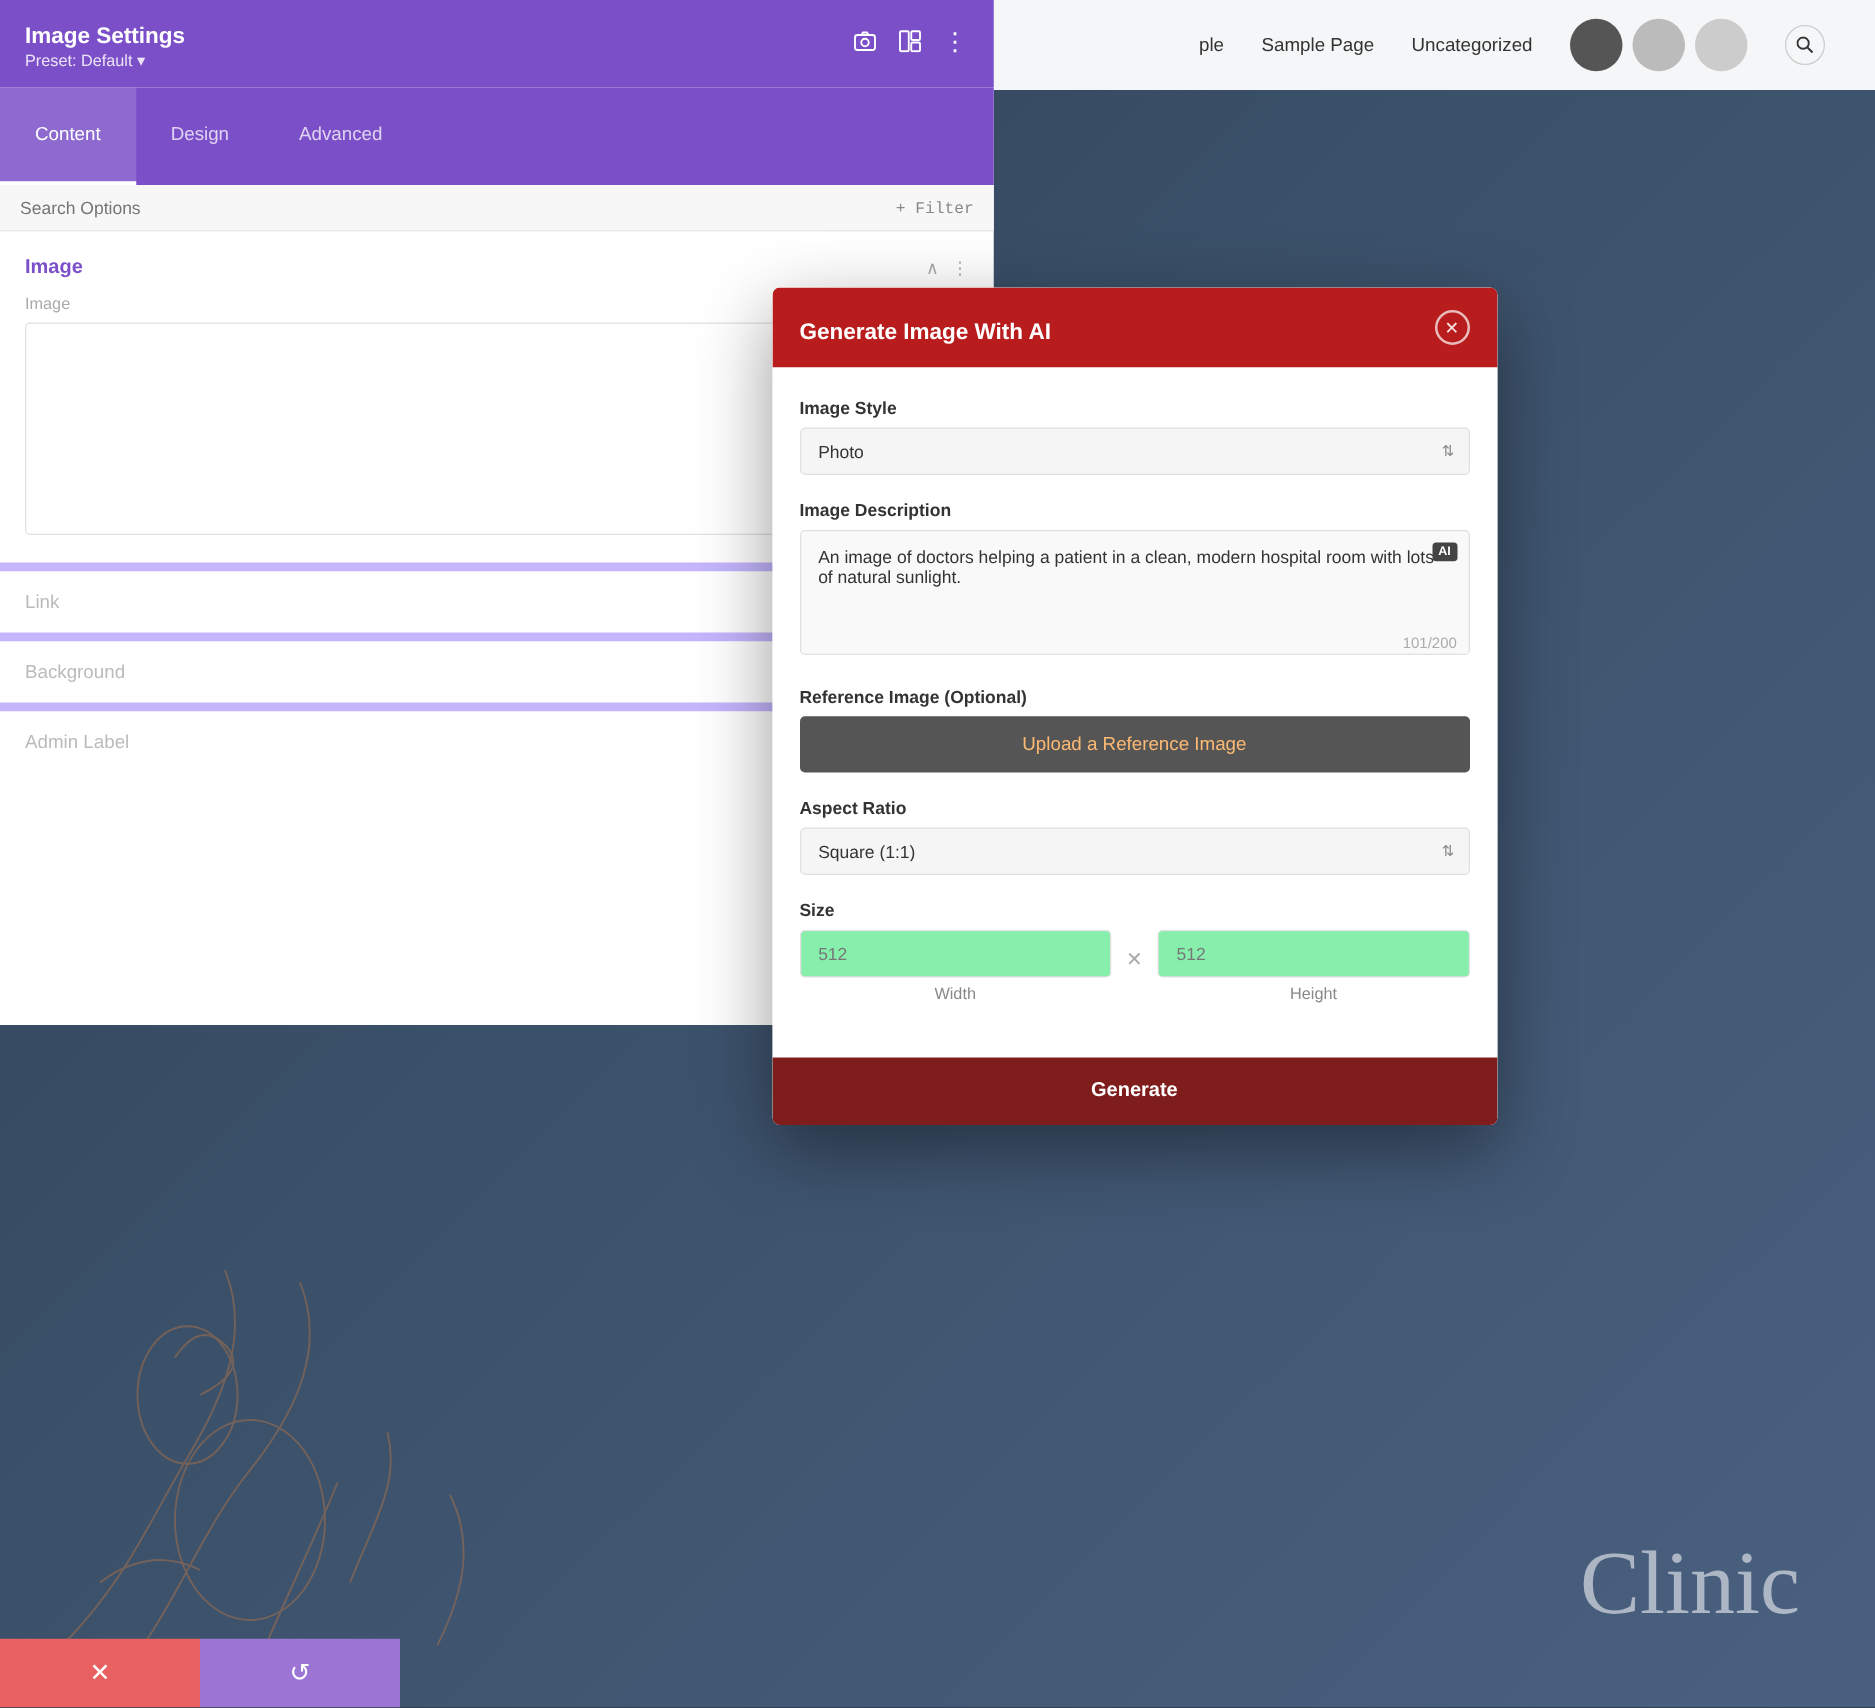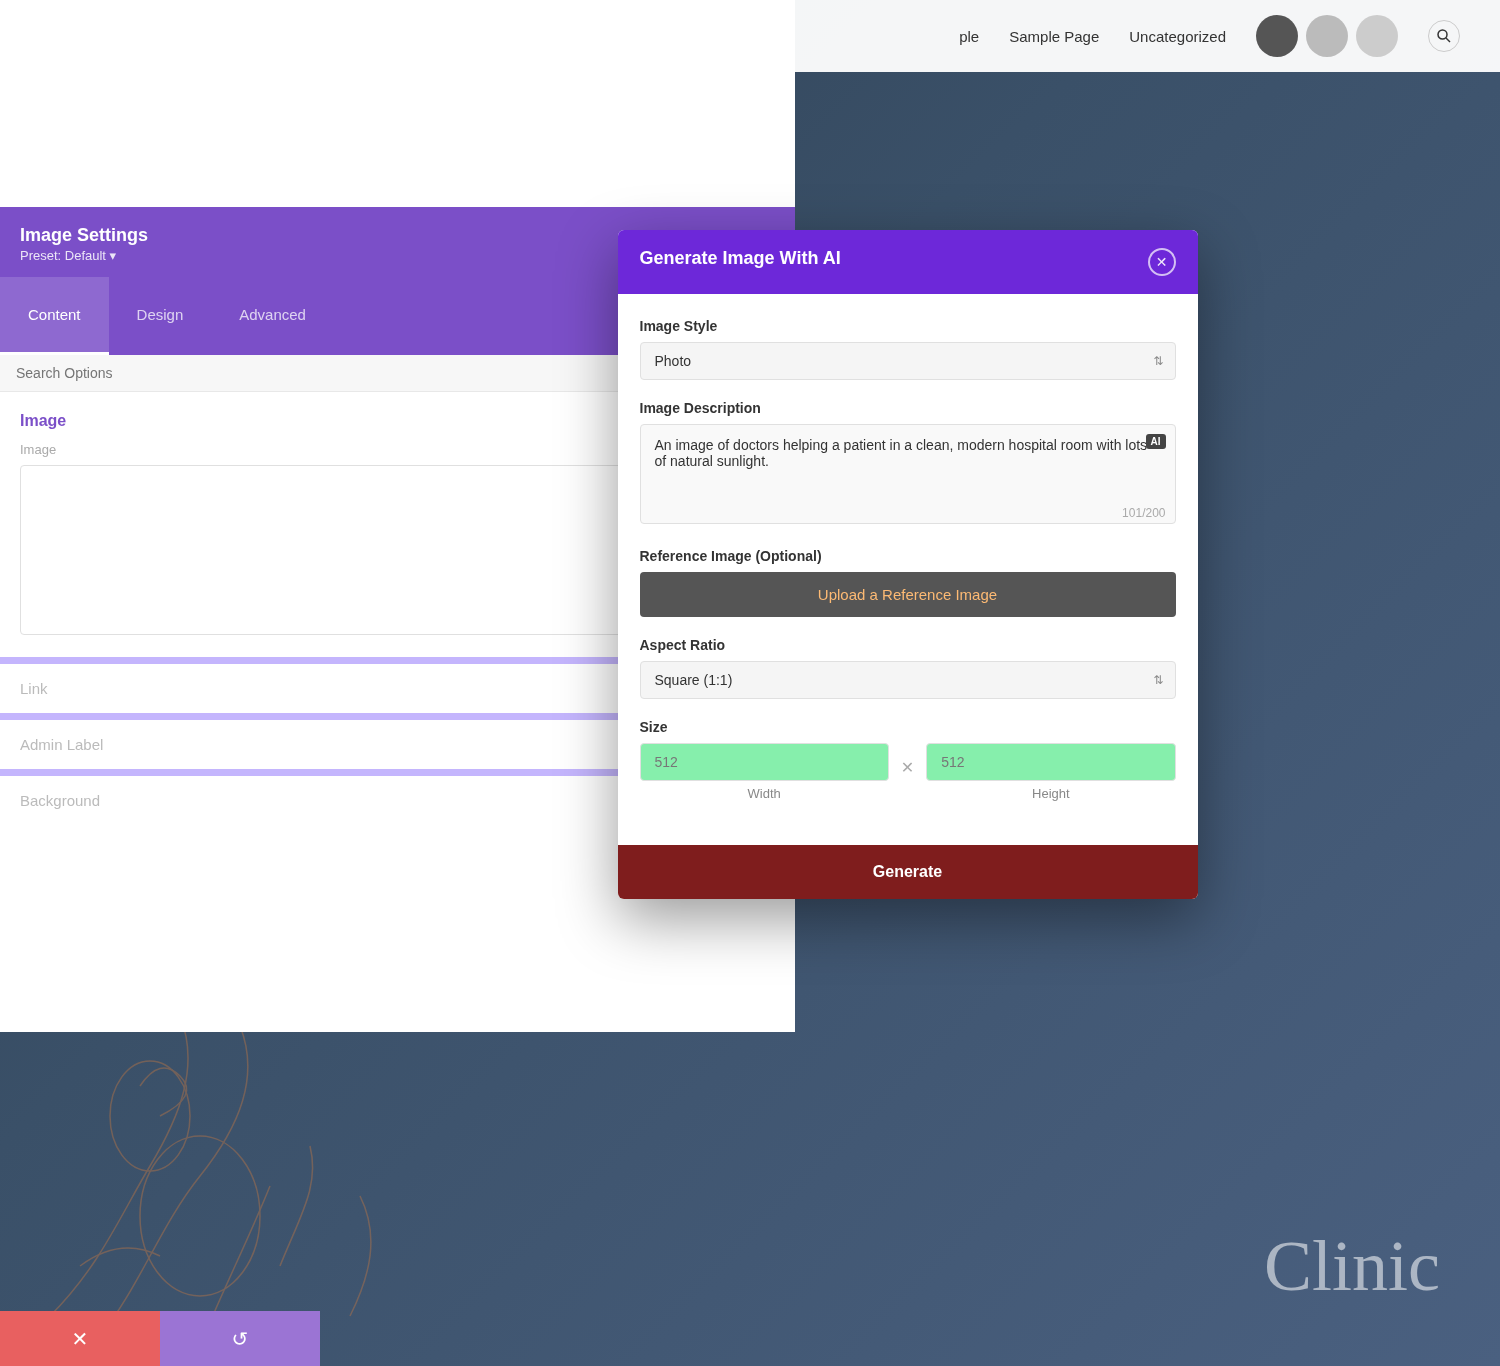--- a/index.html
+++ b/index.html
@@ -77,26 +77,25 @@
       background: #ccc;
     }
     .avatar-circle.dark { background: #555; }
     .avatar-circle.light { background: #bbb; }
 
     
     .left-panel {
       position: absolute;
       top: 0; left: 0;
       width: 795px;
-      height: 1032px;
+      height: 820px;
       background: #fff;
       z-index: 10;
       display: flex;
       flex-direction: column;
-      justify-content: center;
     }
 
     
     .panel-header {
       background: #7b4fc8;
       padding: 18px 20px 14px;
       color: white;
     }
     .panel-title {
       font-size: 18px;
@@ -230,23 +229,23 @@
 
     
     .modal {
       width: 580px;
       background: #fff;
       border-radius: 6px;
       overflow: hidden;
       box-shadow: 0 20px 60px rgba(0,0,0,0.4);
     }
     .modal-header {
-      background: #6d28d9;
+      background: #b91c1c;
       padding: 18px 22px;
-      display: flex; align-items: flex-start; justify-content: space-between;
+      display: flex; align-items: flex-end; justify-content: space-between;
     }
     .modal-title {
       font-size: 18px;
       font-weight: 600;
       color: #fff;
     }
     .modal-close {
       width: 28px; height: 28px;
       border-radius: 50%;
       border: 2px solid rgba(255,255,255,0.7);
@@ -465,22 +464,22 @@
       <div class="section-actions">
         <div class="section-action-icon">∧</div>
         <div class="section-action-icon">⋮</div>
       </div>
     </div>
     <div style="font-size:13px; color:#aaa; margin-bottom:8px;">Image</div>
     <div class="image-upload-box"></div>
   </div>
 
   <div class="side-nav-item">Link</div>
+  <div class="side-nav-item">Background</div>
   <div class="side-nav-item">Admin Label</div>
-  <div class="side-nav-item">Background</div>
 </div>
 
 <div class="bottom-bar">
   <div class="bottom-cancel">✕</div>
   <div class="bottom-reset">↺</div>
 </div>
 
 <div class="modal-overlay">
   <div class="modal">
     <div class="modal-header">

